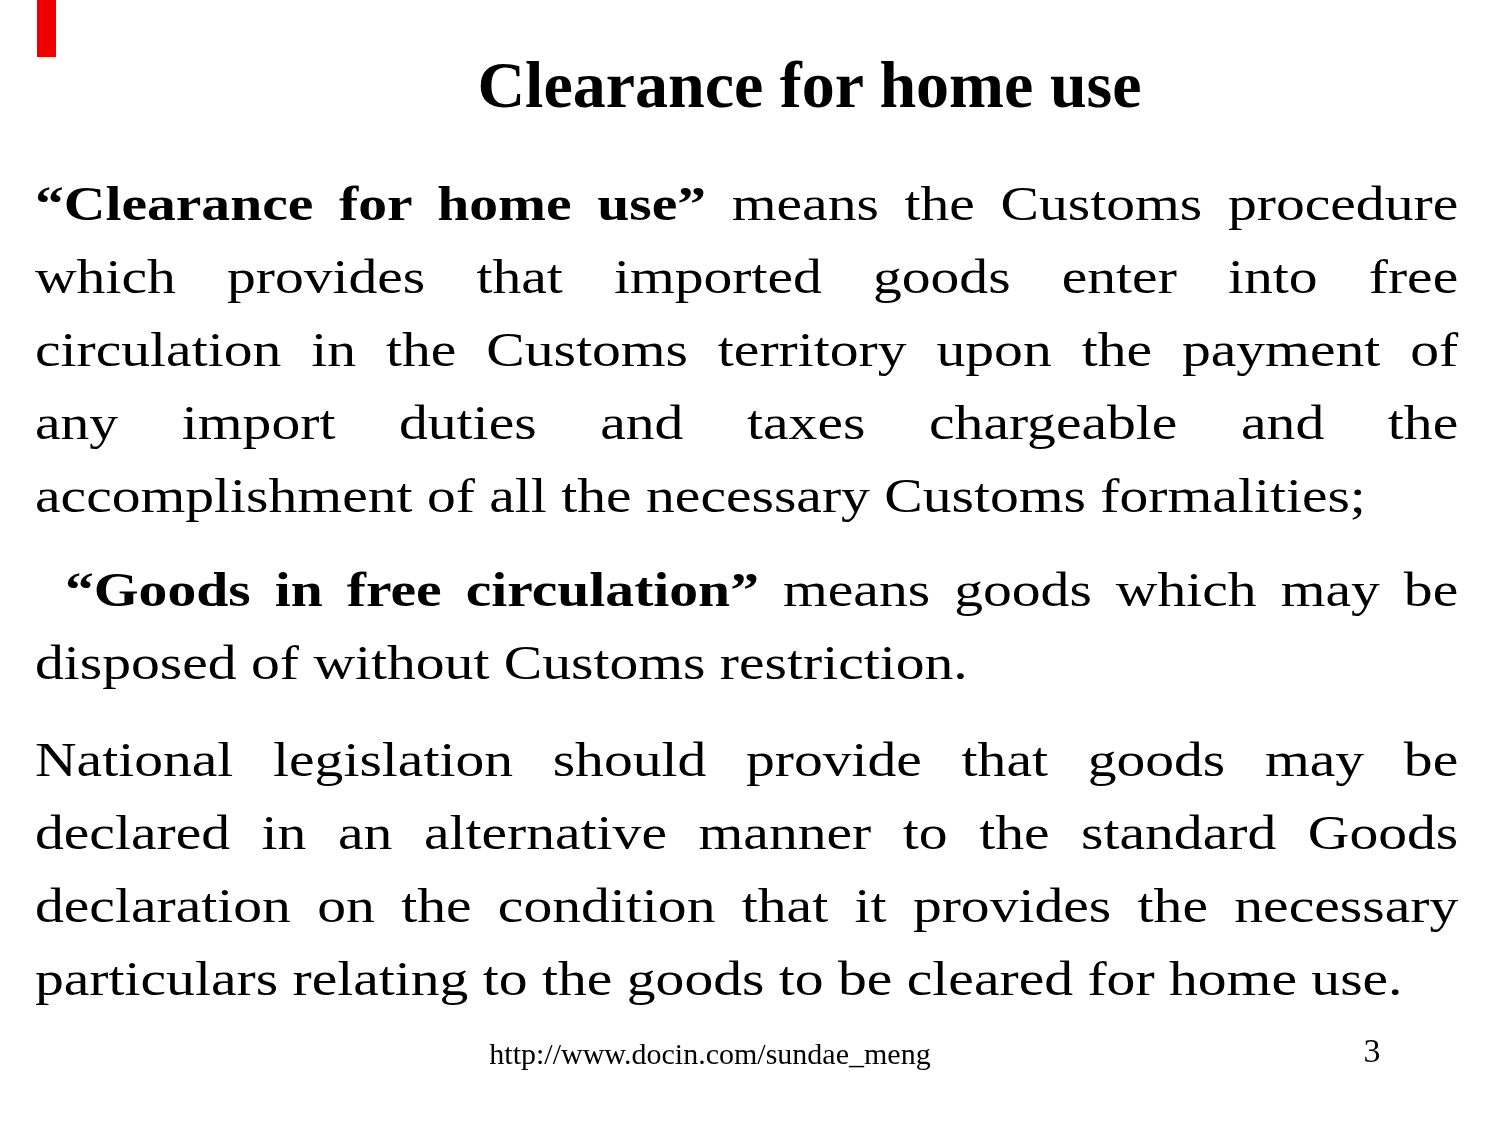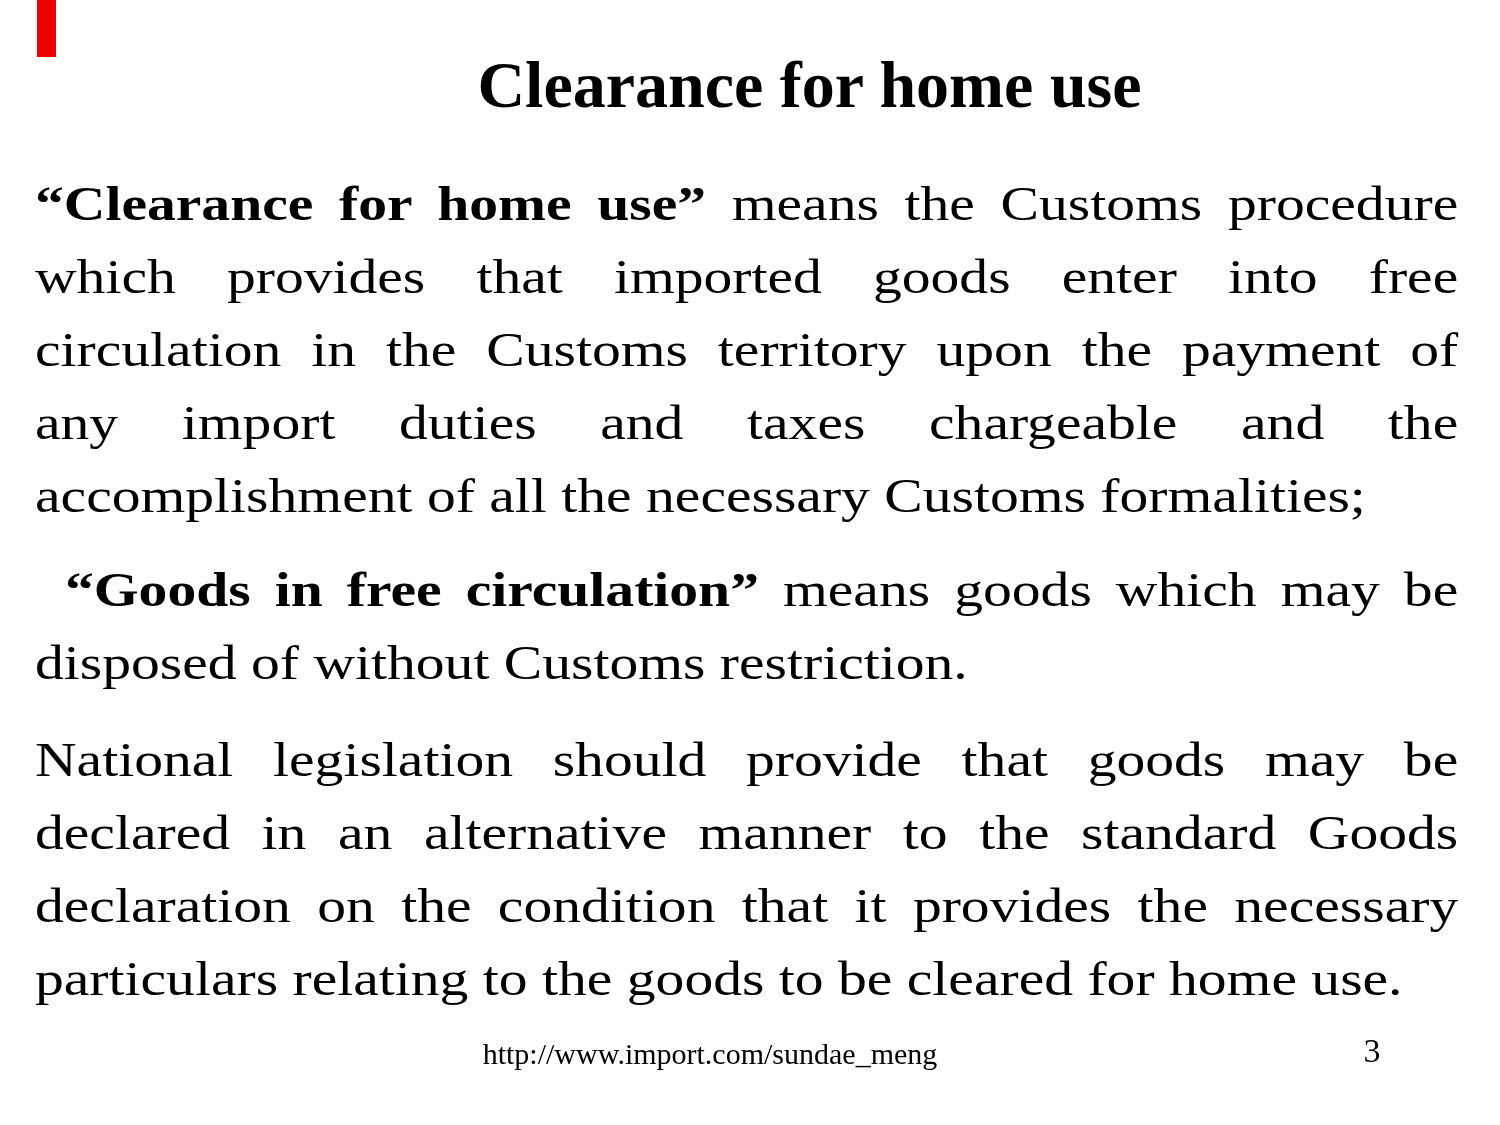--- a/index.html
+++ b/index.html
@@ -96,17 +96,17 @@
         <div class="text-line no-just"><span>disposed of without Customs restriction.</span></div>
       </div>
       <div class="paragraph gap-md">
         <div class="text-line"><span>National legislation should provide that goods may be</span></div>
         <div class="text-line"><span>declared in an alternative manner to the standard Goods</span></div>
         <div class="text-line"><span>declaration on the condition that it provides the necessary</span></div>
         <div class="text-line no-just"><span>particulars relating to the goods to be cleared for home use.</span></div>
       </div>
     </div>
 
-  <div class="footer-url">http://www.import.com/sundae_meng</div>
+  <div class="footer-url">http://www.docin.com/sundae_meng</div>
 
   <div class="page-number">3</div>
 
 </div>
 
 </body></html>

